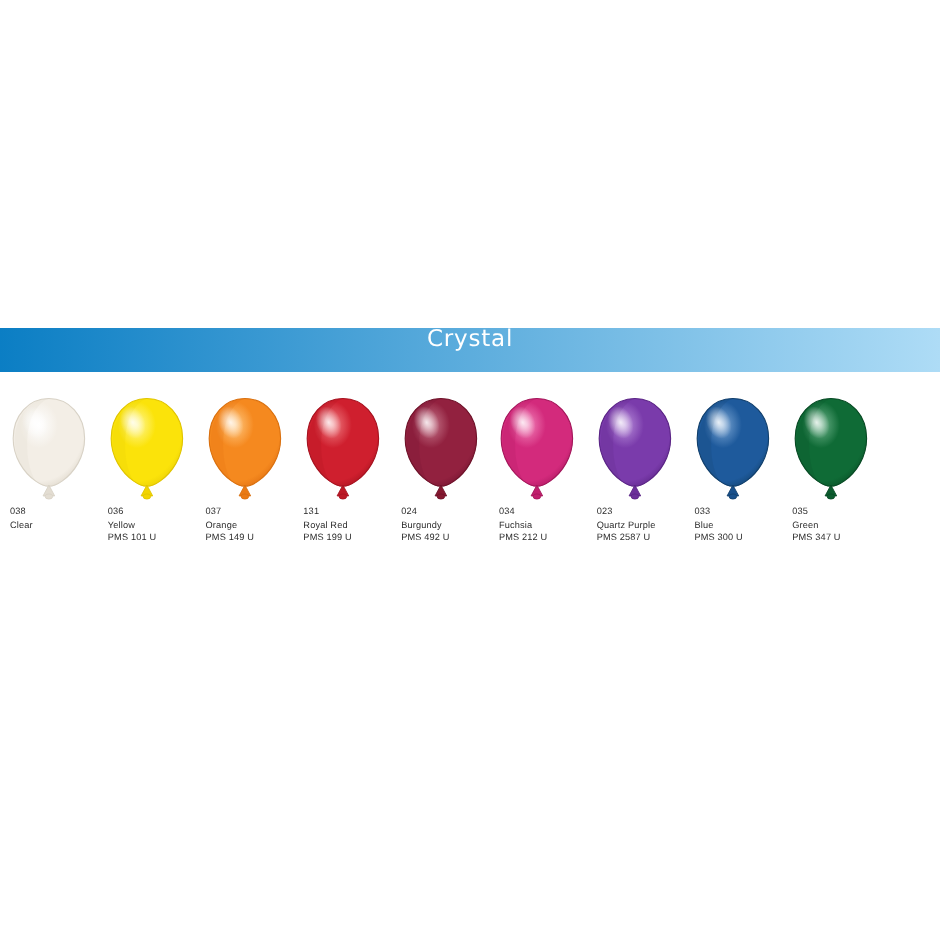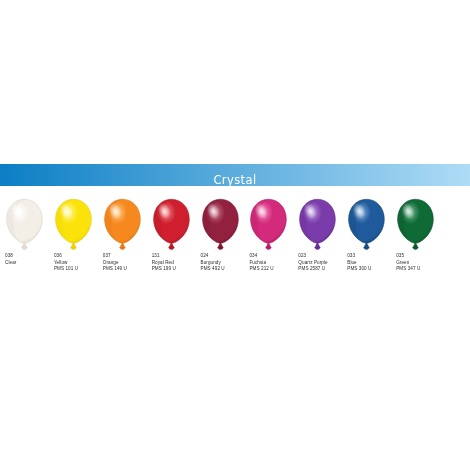--- a/index.html
+++ b/index.html
@@ -23,21 +23,21 @@
   }
 
   
   .banner {
     position: absolute;
     left: 0;
     top: 164px;
     width: 470px;
     height: 22px;
     display: flex;
-    align-items: flex-end;
+    align-items: flex-start;
     justify-content: center;
   }
   .banner-title {
     color: #ffffff;
     font-size: 11.5px;
     letter-spacing: 0.4px;
     font-family: "DejaVu Sans", sans-serif;
     line-height: 1;
     white-space: nowrap;
   }

